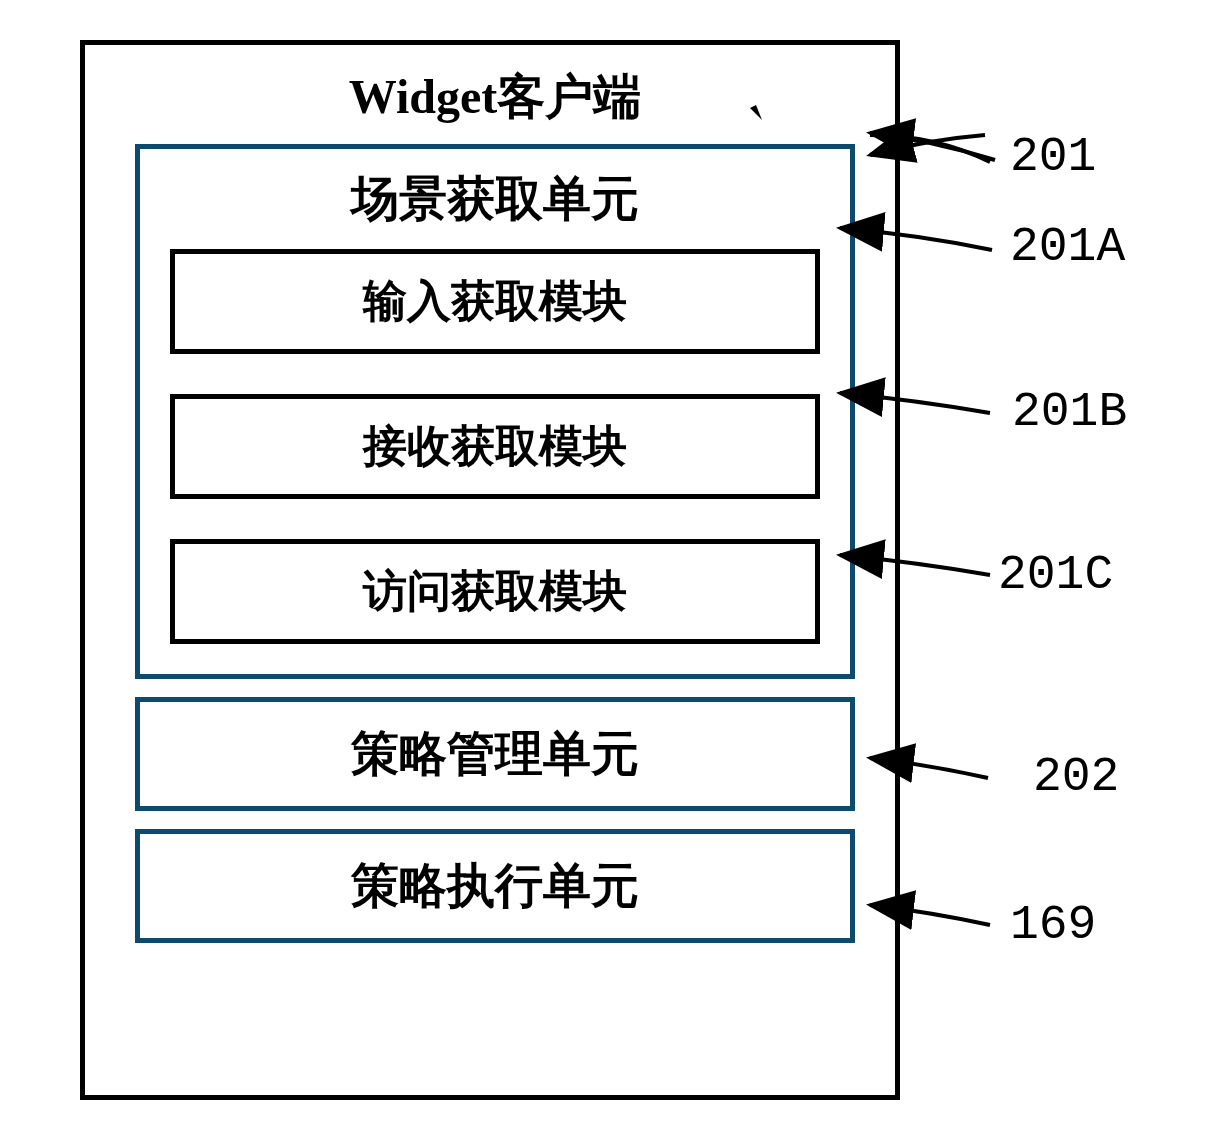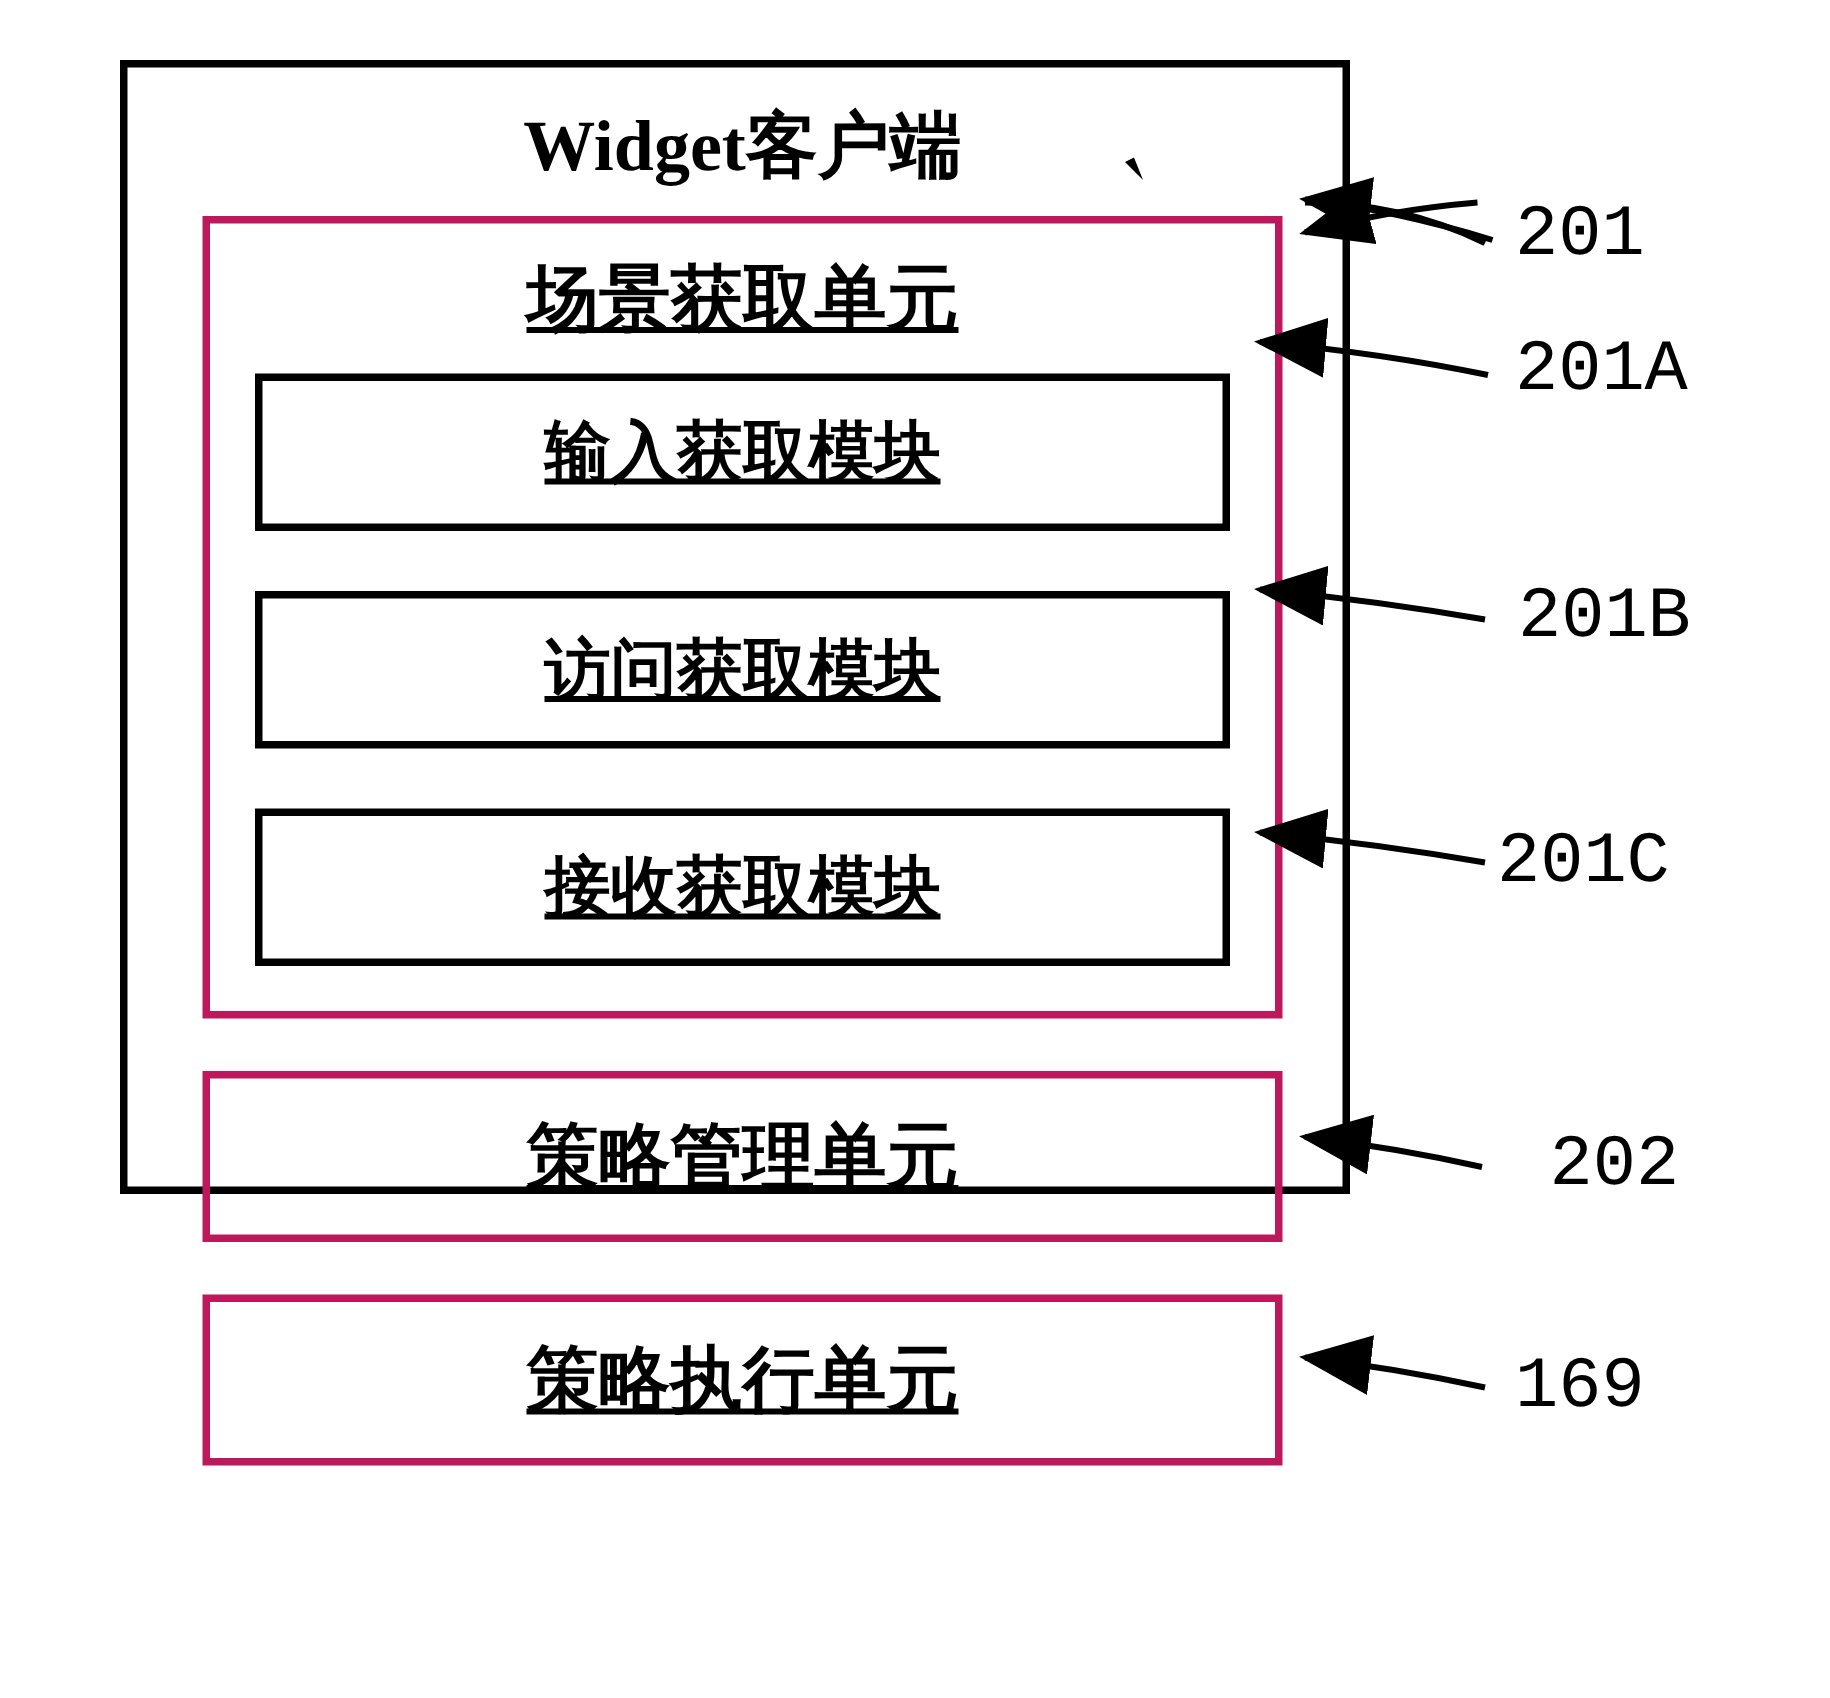--- a/index.html
+++ b/index.html
@@ -12,36 +12,35 @@
       font-family: "SimSun", "宋体", serif;
       width: 1220px;
       height: 1132px;
       position: relative;
     }
     .main-container {
       position: absolute;
       left: 80px;
       top: 40px;
       width: 820px;
-      height: 756px;
+      height: 1060px;
       border: 5px solid #000;
       padding: 20px 40px 30px 50px;
     }
     .title {
       text-align: center;
       font-size: 48px;
       font-weight: bold;
       margin-bottom: 15px;
       font-family: "SimSun", "宋体", serif;
     }
     .unit-box {
-      border: 5px solid #be185d;
-      margin-bottom: 35px;
+      border: 5px solid #0c4a6e;
+      margin-bottom: 18px;
       position: relative;
-      text-decoration: underline;
     }
     .scene-unit {
       padding: 18px 30px 30px 30px;
     }
     .scene-title {
       text-align: center;
       font-size: 48px;
       font-weight: bold;
       margin-bottom: 18px;
     }
@@ -82,25 +81,25 @@
   <div class="title">Widget客户端</div>
 
   <div class="unit-box scene-unit">
     <div class="scene-title">场景获取单元</div>
 
     <div class="module-box">
       <span>输入获取模块</span>
     </div>
 
     <div class="module-box">
-      <span>访问获取模块</span>
+      <span>接收获取模块</span>
     </div>
 
     <div class="module-box">
-      <span>接收获取模块</span>
+      <span>访问获取模块</span>
     </div>
   </div>
 
   <div class="unit-box simple-unit">
     <span>策略管理单元</span>
   </div>
 
   <div class="unit-box simple-unit">
     <span>策略执行单元</span>
   </div>

